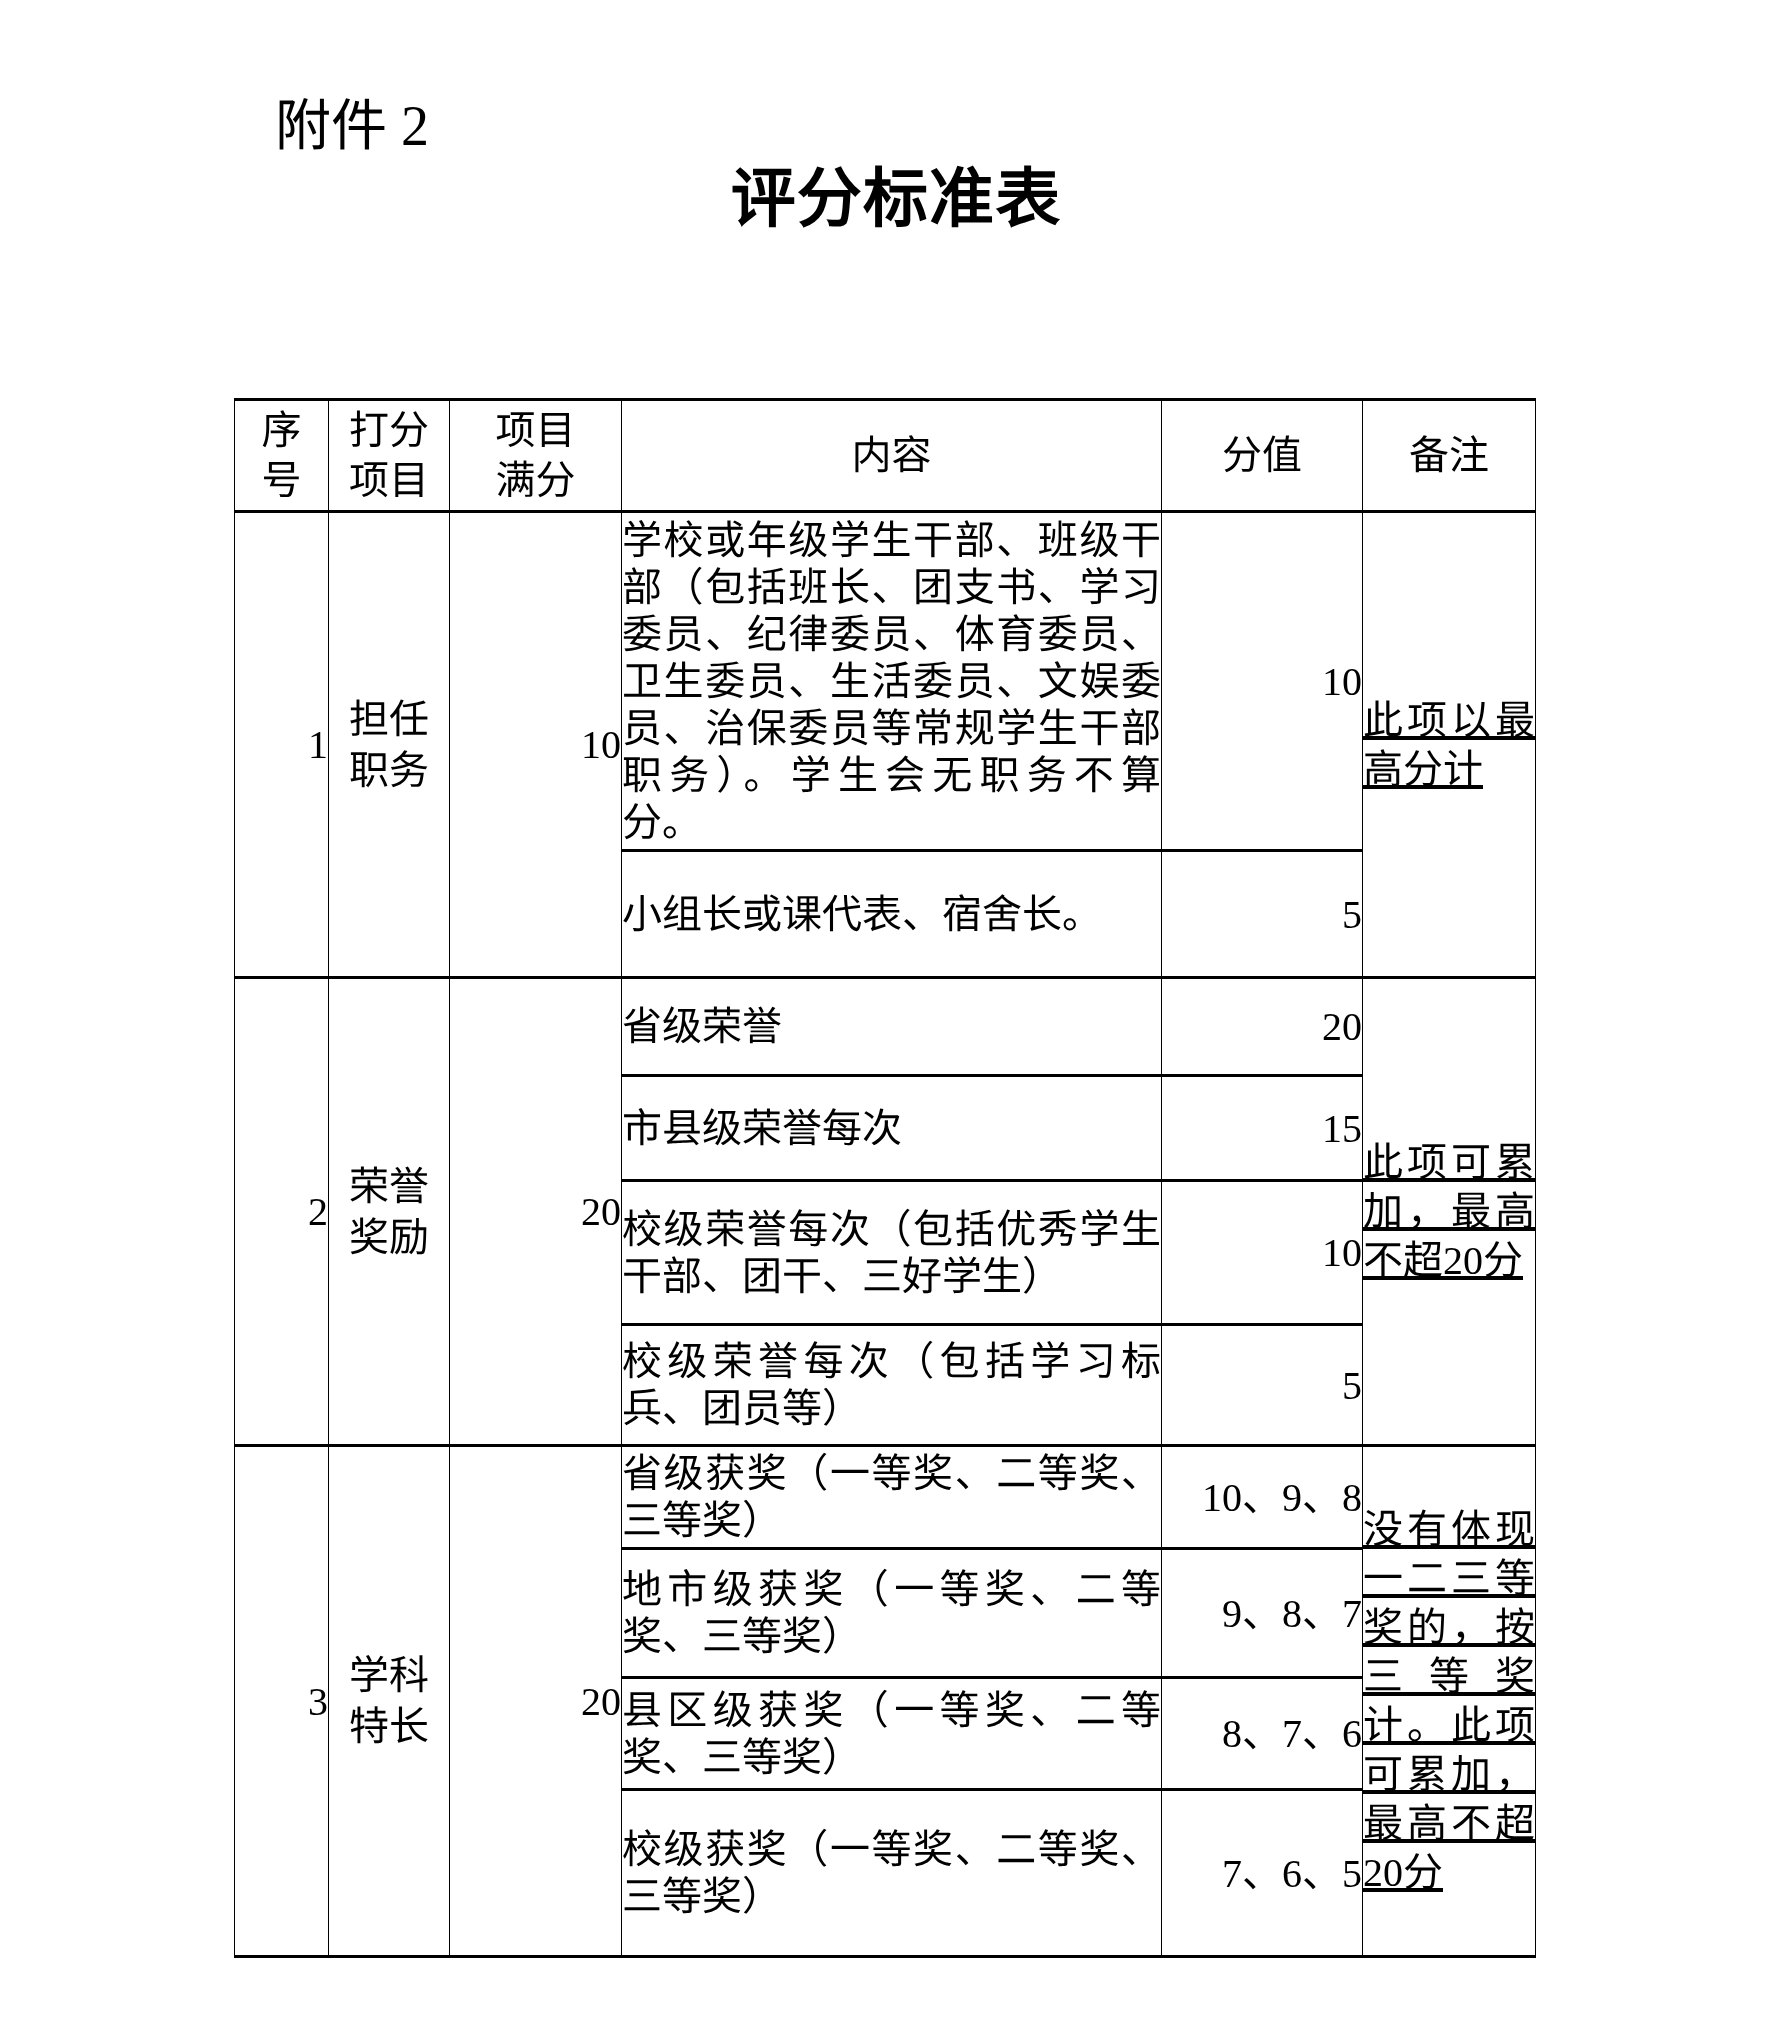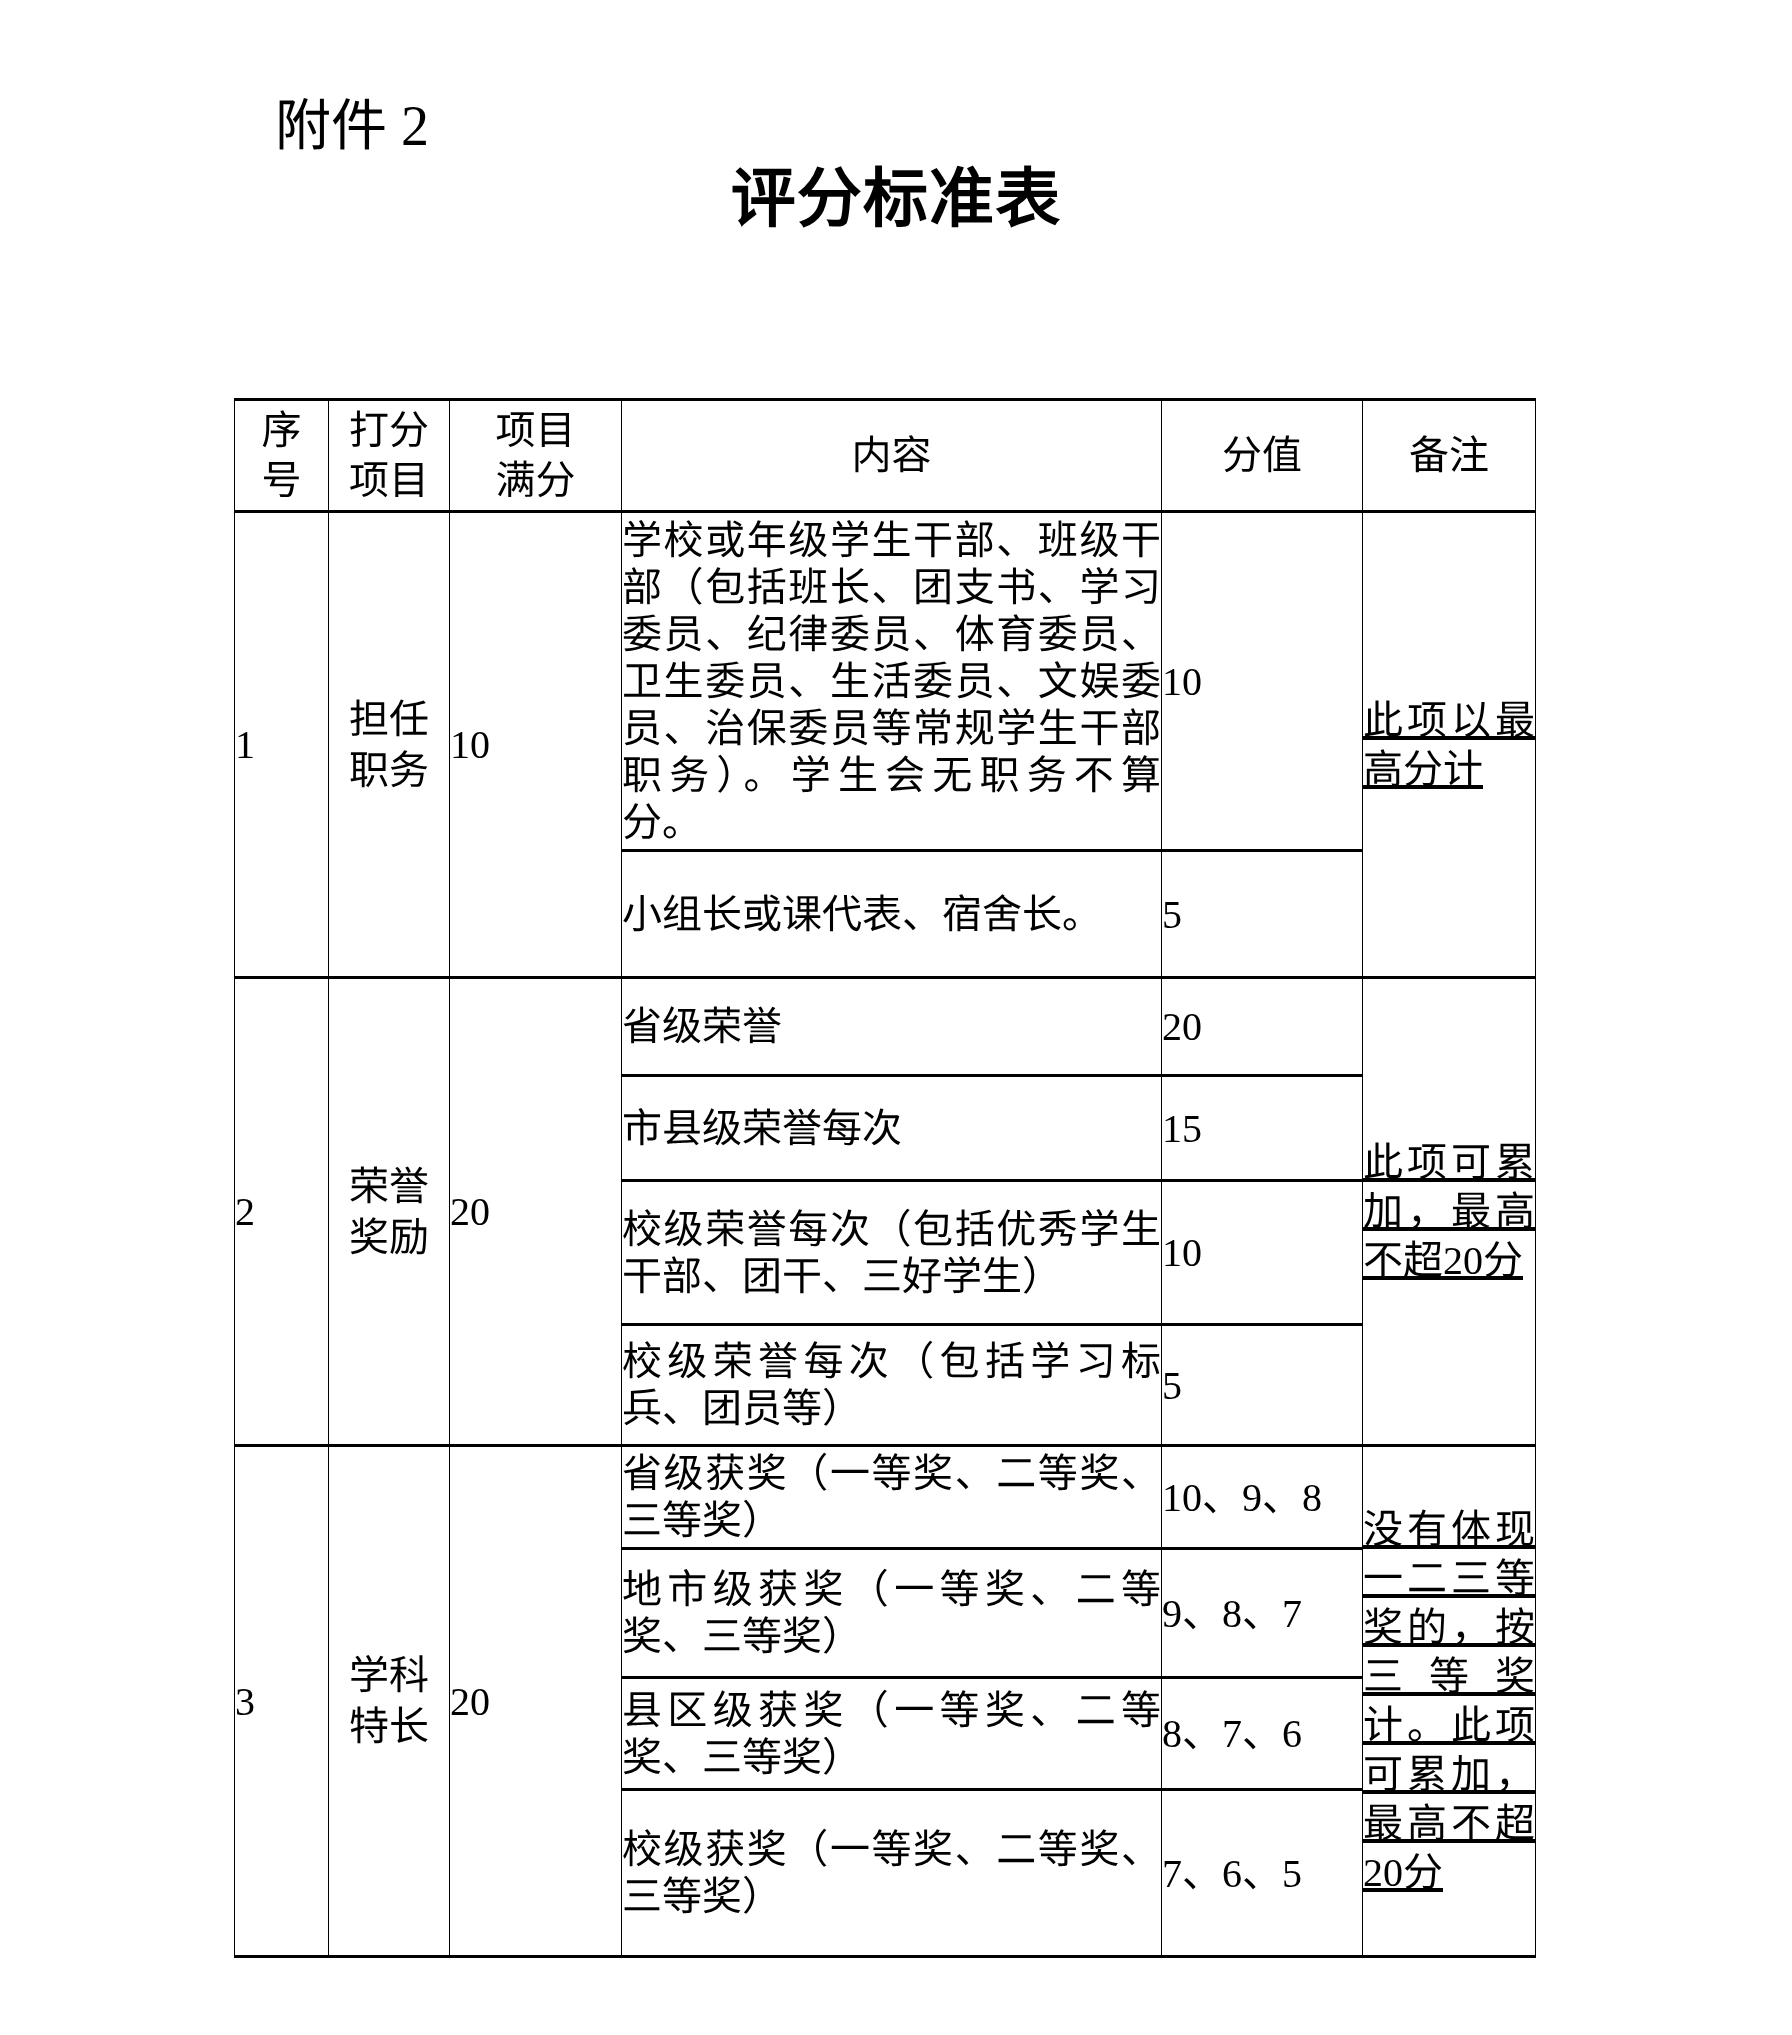--- a/index.html
+++ b/index.html
@@ -48,21 +48,21 @@
     vertical-align: middle;
     font-weight: normal;
     overflow: hidden;
   }
   th.h-cell {
     text-align: center;
     white-space: pre-line;
     line-height: 50px;
   }
   .c-no, .c-max, .c-score {
-    text-align: left;
+    text-align: right;
     line-height: 49px;
   }
   .c-item {
     text-align: center;
     white-space: pre-line;
     line-height: 51px;
   }
   .c-content {
     text-align: justify;
     padding: 0 28px;

